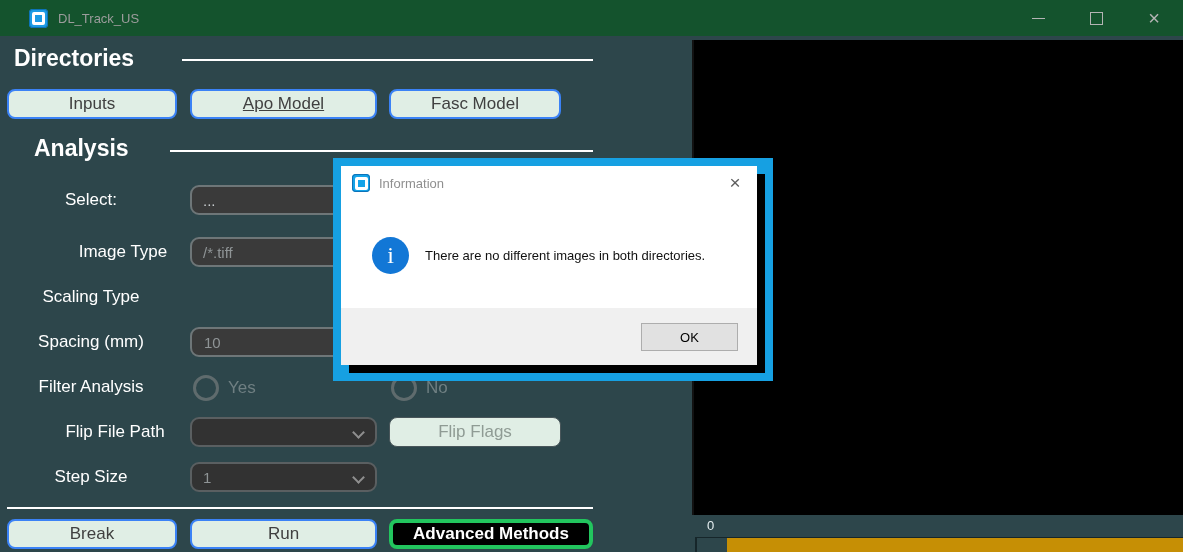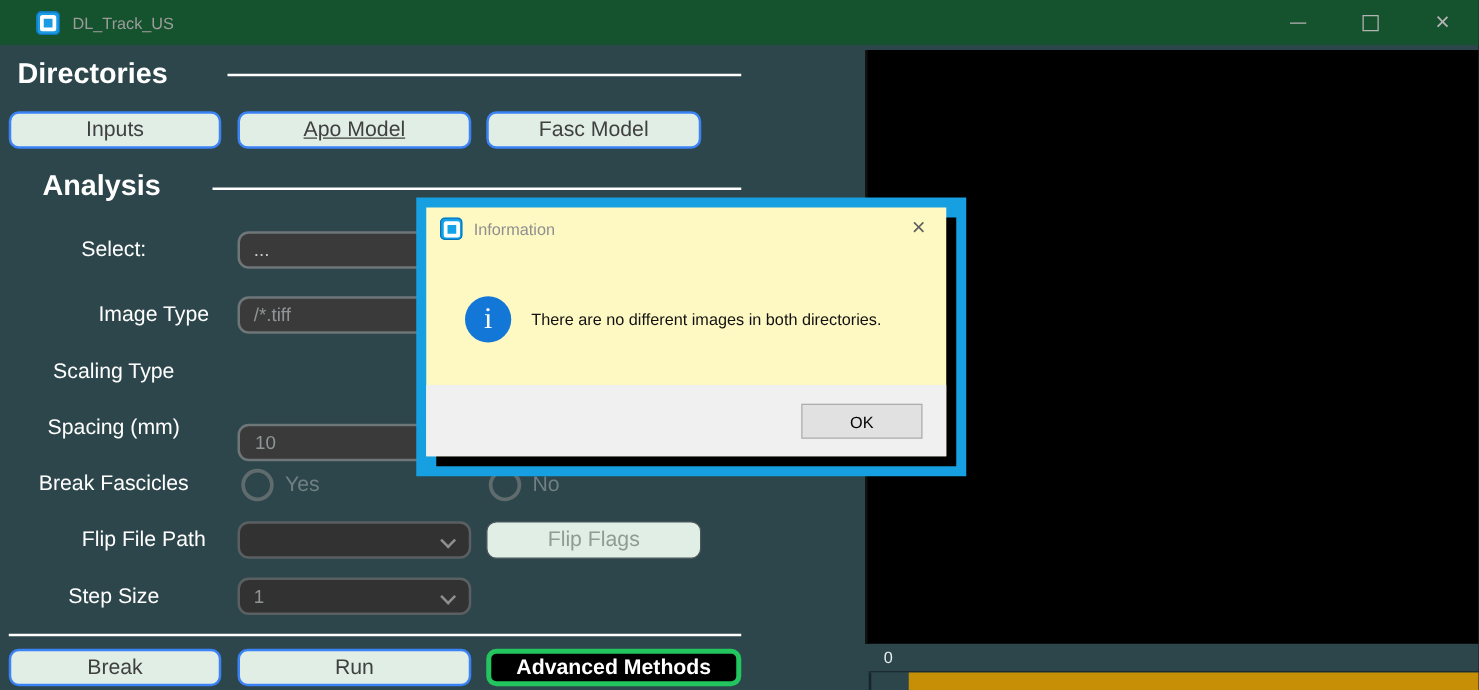--- a/index.html
+++ b/index.html
@@ -79,21 +79,21 @@
   }
   .progress-cell { width:32px; background:#2d464b; border-left:2px solid #16262a; box-sizing:border-box; }
   .progress-trough { flex:1; background:#c68f05; }
 
   
   .dialog-frame {
     position:absolute; left:333px; top:158px; width:440px; height:223px;
     background:#16a0e2; box-sizing:border-box; padding:8px; z-index:10;
   }
   .dialog {
-    position:relative; width:416px; height:199px; background:#fef9c3;
+    position:relative; width:416px; height:199px; background:#ffffff;
     box-shadow:8px 8px 0 0 #000000; font-size:13px; color:#1a1a1a;
   }
   .dialog-titlebar { position:absolute; left:0; top:0; width:100%; height:34px; display:flex; align-items:center; }
   .dialog-app-icon {
     width:18px; height:18px; margin-left:11px; border-radius:4px;
     background:#14a3e8; box-shadow:inset 0 0 0 1px #0d72b8;
     display:flex; align-items:center; justify-content:center;
   }
   .dialog-title { color:#8f8f8f; margin-left:9px; font-size:13px; }
   .dialog-close {
@@ -148,23 +148,23 @@
 
   <div class="row-label" style="top:188px;">Select:</div>
   <div class="entry active-text" style="top:185px;">...</div>
 
   <div class="row-label" style="top:240px;padding-left:32px;">Image Type</div>
   <div class="entry" style="top:237px;">/*.tiff</div>
 
   <div class="row-label" style="top:285px;">Scaling Type</div>
 
   <div class="row-label" style="top:330px;">Spacing (mm)</div>
-  <div class="entry" style="top:339px;padding-left:12px;">10</div>
-
-  <div class="row-label" style="top:375px;">Break Fascicles</div>
+  <div class="entry" style="top:327px;padding-left:12px;">10</div>
+
+  <div class="row-label" style="top:375px;">Filter Analysis</div>
   <div class="radio" style="left:193px; top:375px;"></div>
   <div class="radio-label" style="left:228px; top:376px;">Yes</div>
   <div class="radio" style="left:391px; top:375px;"></div>
   <div class="radio-label" style="left:426px; top:376px;">No</div>
 
   <div class="row-label" style="top:420px;padding-left:24px;">Flip File Path</div>
   <div class="entry combo" style="top:417px;">
     <span></span>
     <span class="chev"></span>
   </div>

